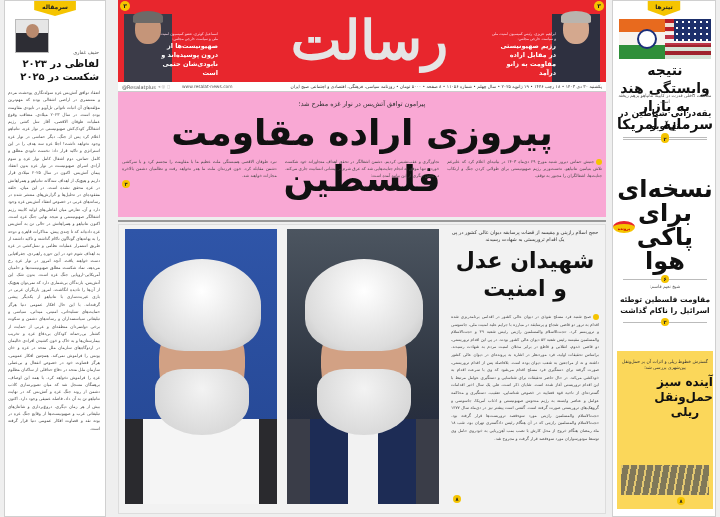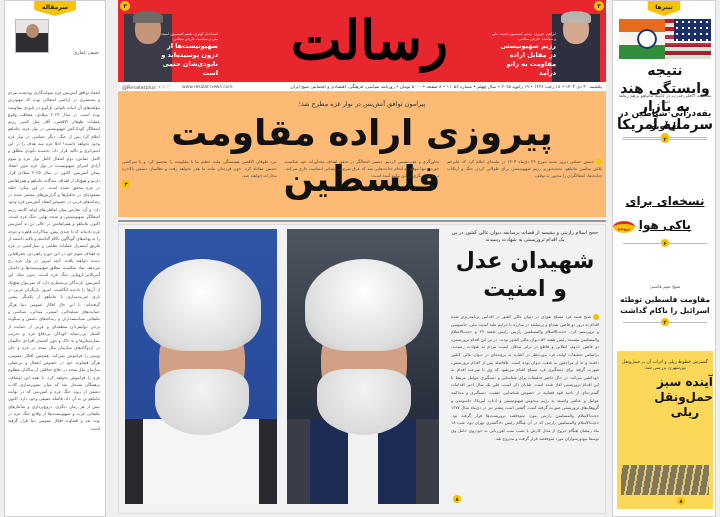--- a/index.html
+++ b/index.html
@@ -11,21 +11,21 @@
   .col-left { position: absolute; left: 4px; top: 0; width: 102px; height: 517px; background: #fff; border: 1px solid #d0d0d0; }
   .tag-badge { position: absolute; top: 0; left: 50%; transform: translateX(-50%); background: #f5c400; color: #222; font-size: 6px; font-weight: bold; padding: 2px 8px 6px; clip-path: polygon(0 0,100% 0,100% 60%,50% 100%,0 60%); }
   .editor-photo { position: absolute; top: 18px; left: 10px; width: 34px; height: 34px; background: linear-gradient(#e6e6e6 0 40%, #2d2d34 40%); border: 1px solid #bbb; }
   .editor-photo::after { content:""; position:absolute; left:10px; top:4px; width:13px; height:14px; border-radius:50%; background:#b98a6e; }
   .author { position: absolute; top: 48px; right: 6px; font-size: 5px; color: #555; }
   .ed-title { position: absolute; top: 56px; right: 6px; width: 90px; font-size: 10px; font-weight: bold; line-height: 13px; text-align: right; color: #111; }
   .ed-body { position: absolute; top: 88px; right: 5px; width: 92px; font-size: 4.2px; line-height: 7.3px; text-align: justify; color: #444; height: 425px; overflow: hidden; }
 
   
   .masthead { position: absolute; left: 118px; top: 0; width: 488px; height: 82px; background: #e8262d; overflow: hidden; }
-  .mast-logo { position: absolute; left: 180px; top: 2px; width: 150px; height: 76px; color: #000000; font-family: "DejaVu Serif", serif; font-size: 54px; font-weight: bold; text-align: center; line-height: 76px; letter-spacing: -2px; }
+  .mast-logo { position: absolute; left: 180px; top: 2px; width: 150px; height: 76px; color: #e5e5e5; font-family: "DejaVu Serif", serif; font-size: 54px; font-weight: bold; text-align: center; line-height: 76px; letter-spacing: -2px; }
   .promo { position: absolute; top: 0; height: 82px; width: 118px; }
   .promo-left { left: 0; }
   .promo-right { right: 0; }
   .promo-photo { position: absolute; top: 6px; width: 48px; height: 76px; }
   .promo-left .promo-photo { left: 6px; background: linear-gradient(#e8262d 0 10%, #3b3b48 10%); }
   .promo-right .promo-photo { right: 6px; background: linear-gradient(#e8262d 0 10%, #2e3040 10%); }
   .face { position: absolute; left: 11px; top: 8px; width: 26px; height: 30px; border-radius: 45%; background: #c59579; }
   .promo-right .face { background: #d4a88e; }
   .face::before { content:""; position:absolute; left:-2px; top:-3px; width:30px; height:12px; border-radius:50% 50% 10% 10%; background:#6d6a68; }
   .promo-right .face::before { background:#b9b4ae; }
@@ -38,21 +38,21 @@
   .promo-sub { font-size: 3.6px; line-height: 5px; color: #fde; }
   .promo-headline { font-size: 6.5px; font-weight: bold; line-height: 9px; }
 
   .info-bar { position: absolute; left: 118px; top: 82px; width: 488px; height: 10px; background: #fff; border-bottom: 1px solid #ccc; font-size: 4.4px; line-height: 10px; color: #333; }
   .info-bar .handle { position: absolute; left: 4px; color: #555; font-size: 5px; direction: ltr; }
   .info-bar .social { position: absolute; left: 40px; color: #aaa; direction: ltr; }
   .info-bar .site { position: absolute; left: 64px; color: #555; direction: ltr; }
   .info-bar .meta { position: absolute; right: 4px; }
 
   
-  .main-area { position: absolute; left: 118px; top: 92px; width: 488px; height: 125px; background: #fdba74; }
+  .main-area { position: absolute; left: 118px; top: 92px; width: 488px; height: 125px; background: #f9a8d4; }
   .surtitle { position: absolute; top: 8px; left: 0; width: 100%; text-align: center; font-size: 6.5px; color: #333; }
   .headline { position: absolute; top: 18px; left: 0; width: 100%; text-align: center; font-size: 36px; font-weight: bold; letter-spacing: -1px; line-height: 46px; color: #111; font-family: "DejaVu Sans", sans-serif; }
   .lead-cols { position: absolute; top: 66px; left: 4px; right: 4px; height: 30px; display: flex; flex-direction: row; gap: 8px; }
   .lead-col { flex: 1; font-size: 4.2px; line-height: 7px; color: #444; text-align: justify; overflow: hidden; }
   .lead-dot { display: inline-block; width: 6px; height: 6px; border-radius: 50%; background: #f5c400; vertical-align: middle; margin-left: 2px; }
   .page-num-badge { display: inline-block; width: 8px; height: 8px; border-radius: 50%; background: #f5c400; color: #222; font-size: 5px; font-weight: bold; text-align: center; line-height: 8px; }
   .lead-page { position: absolute; left: 4px; top: 88px; }
   .hr { position: absolute; left: 118px; top: 220px; width: 488px; height: 2px; background: #999; }
 
   
@@ -81,21 +81,21 @@
   .r-item { position: absolute; left: 4px; width: 96px; text-align: center; }
   .r-sep { height: 1px; background: #bbb; margin: 0 6px; position: relative; }
   .r-sep .page-num-badge { position: absolute; left: 50%; top: -4px; transform: translateX(-50%); }
   .r-kicker { font-size: 4.5px; line-height: 6px; color: #555; }
   .r-title { font-weight: bold; color: #111; }
   .r1 { top: 60px; }
   .r1 .r-title { font-size: 14px; line-height: 18px; }
   .r2 { top: 92px; }
   .r2 .r-title { font-size: 9px; line-height: 13px; margin-top: 2px; }
   .r3 { top: 170px; }
-  .r3 .r-title { font-size: 12px; line-height: 24px; margin-top: 18px; text-decoration: underline; }
+  .r3 .r-title { font-size: 24px; line-height: 24px; margin-top: 6px; }
   .new-badge { position: absolute; left: -4px; top: 50px; width: 22px; height: 12px; border-radius: 50%; background: #f5c400; border-top: 3px solid #e8262d; font-size: 4px; text-align: center; line-height: 9px; color: #c00; font-weight: bold; }
   .r4 { top: 277px; }
   .r4 .r-title { font-size: 7.5px; line-height: 11px; margin-top: 4px; }
   .rail-box { position: absolute; left: 4px; top: 350px; width: 96px; height: 158px; background: #fbd75a; }
   .rail-box .r-kicker { font-size: 4.5px; line-height: 6px; color: #333; margin-top: 8px; text-align: center; }
   .rail-box .r-title { font-size: 12px; line-height: 15px; text-align: center; margin-top: 4px; margin-left: 40px; }
   .rail-photo { position: absolute; left: 4px; top: 70px; width: 88px; height: 74px; background: linear-gradient(180deg,#5c6b7d 0 20%, #3a3f46 20% 40%, repeating-linear-gradient(90deg,#8a8f96 0 4px,#2b2f36 4px 7px) ); }
   .rail-photo::after { content:""; position:absolute; left:0; bottom:0; width:100%; height:40%; background: repeating-linear-gradient(100deg,#d7c07a 0 2px,#4b4f58 2px 8px); opacity:.7; }
   .rail-page { position: absolute; left: 60px; bottom: 4px; }
 </style>
@@ -210,16 +210,17 @@
       <div class="cleric-face"></div>
       <div class="beard"></div>
       <div class="turban"></div>
     </div>
   </section>
 
   <aside class="col-left">
     <div class="tag-badge">سرمقاله</div>
     <div class="editor-photo"></div>
     <div class="author">حنیف غفاری</div>
+    <div class="ed-title">لفاظی در ۲۰۲۳ شکست در ۲۰۲۵</div>
     <div class="ed-body">انعقاد توافق آتش‌بس غزه سولدنگاری پوحشت مردم و مستمری در اراضی اشغالی بوده که مهم‌ترین مؤلفه‌های آن اثبات ناتوانی تل‌آویو در نابودی مقاومت بوده است. در سال ۲۰۲۳ میلادی، متعاقب وقوع عملیات طوفان الاقصی، آقاز سل کشی رژیم اشغالگر کودک‌کش صهیونیستی در نوار غزه، نتانیاهو اعلام کرد پس از جنگ، دیگر حماسی در نوار غزه وجود نخواهد داشت! اجلا غزه سه هدف را در این استراتژی و تاکید قرار داد: نخست نابودی مطلق و کامل حماس، دوم اشغال کامل نوار غزه و سوم آزادی اسرای صهیونیست در نوار غزه بدون انعقاد پیمان آتش‌بس. اکنون در سال ۲۰۲۵ میلادی قرار داریم و هیچ‌یک از اهداف سه‌گانه نتانیاهو و همراهانش در غزه محقق نشده است. در این میان، حلقه مفقوده‌ای در تحلیل‌ها و گزارش‌های منتشر شده در رسانه‌های غربی در خصوص انعقاد آتش‌بس غزه وجود دارد و آن، تعارض میان لفاظی‌های اولیه کابینه رژیم اشغالگر صهیونیستی و نتیجه نهایی جنگ غزه است. اکنون نتانیاهو و همراهانش در حالی تن به آتش‌بس غزه داده‌اند که تا چندی پیش، مذاکرات قاهره و دوحه را به بهانه‌های گوناگون ناکام گذاشته و تاکید داشتند از طریق استمرار عملیات نظامی و نسل‌کشی در غزه به اهداف شوم خود در این حوزه راهبردی، جغرافیایی دست خواهند یافت. آنچه امروز در نوار غزه رخ می‌دهد، نماد شکست مطلق صهیونیست‌ها و حامیان آمریکایی-اروپایی جنگ غزه است. بدون شک این آتش‌بس، بازندگان بی‌شماری دارد که نمی‌توان هیچ‌یک از آن‌ها را نادیده انگاشت. امروز بازیگران غربی در بازی غیریت‌سازی با نتانیاهو از یکدیگر پیشی گرفته‌اند. با این حال افکار عمومی دنیا هرگز حمایت‌های تسلیحاتی، امنیتی، میدانی، سیاسی و تبلیغاتی سیاستمداران و رسانه‌های دشمن و سکوت برخی دولتمردان منطقه‌ای و عربی از حمایت از کشتار بی‌رحمانه کودکان بی‌دفاع غزه و تخریب بیمارستان‌ها و به خاک و خون کشیدن افرادی خالیمان در اردوگاه‌های سازمان ملل متحد در غزه و خان یونس را فراموش نمی‌کند. همچنین افکار عمومی، هرگز قضاوت خود در خصوص انفعال و بی‌عملی سازمان ملل متحد در دفاع حداقلی از ساکنان مظلوم غزه را فراموش نخواهد کرد. با همه این اوصاف، برهمگان مسجل شد که میان تصویرسازی کاذب دشمن از روند جنگ غزه و آتش‌بس که در نهایت نتانیاهو تن به آن داد، فاصله عمیقی وجود دارد. اکنون بیش از هر زمان دیگری، دروغ‌پردازی و شانتاژهای تبلیغاتی غرب و صهیونیست‌ها از وقایع جنگ غزه در بوته نقد و قضاوت افکار عمومی دنیا قرار گرفته است.</div>
   </aside>
 
 </div>
 
 </body></html>

